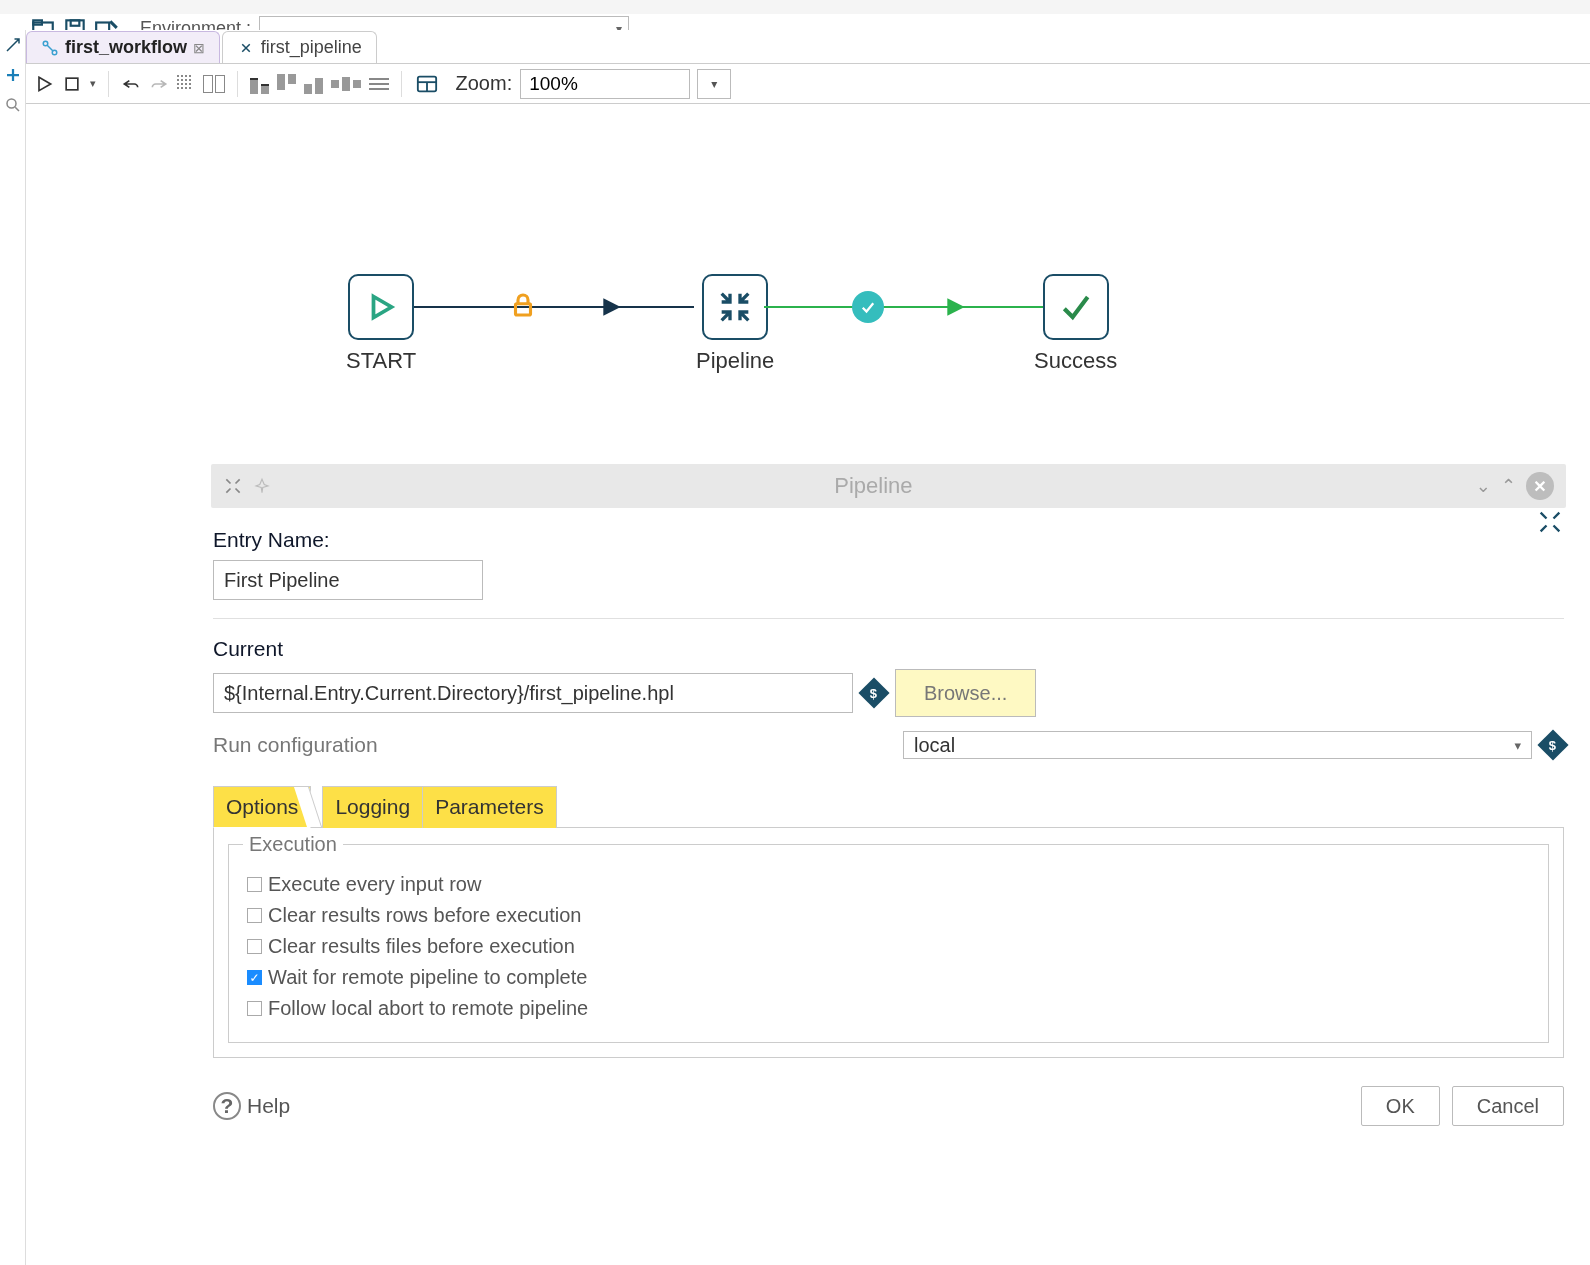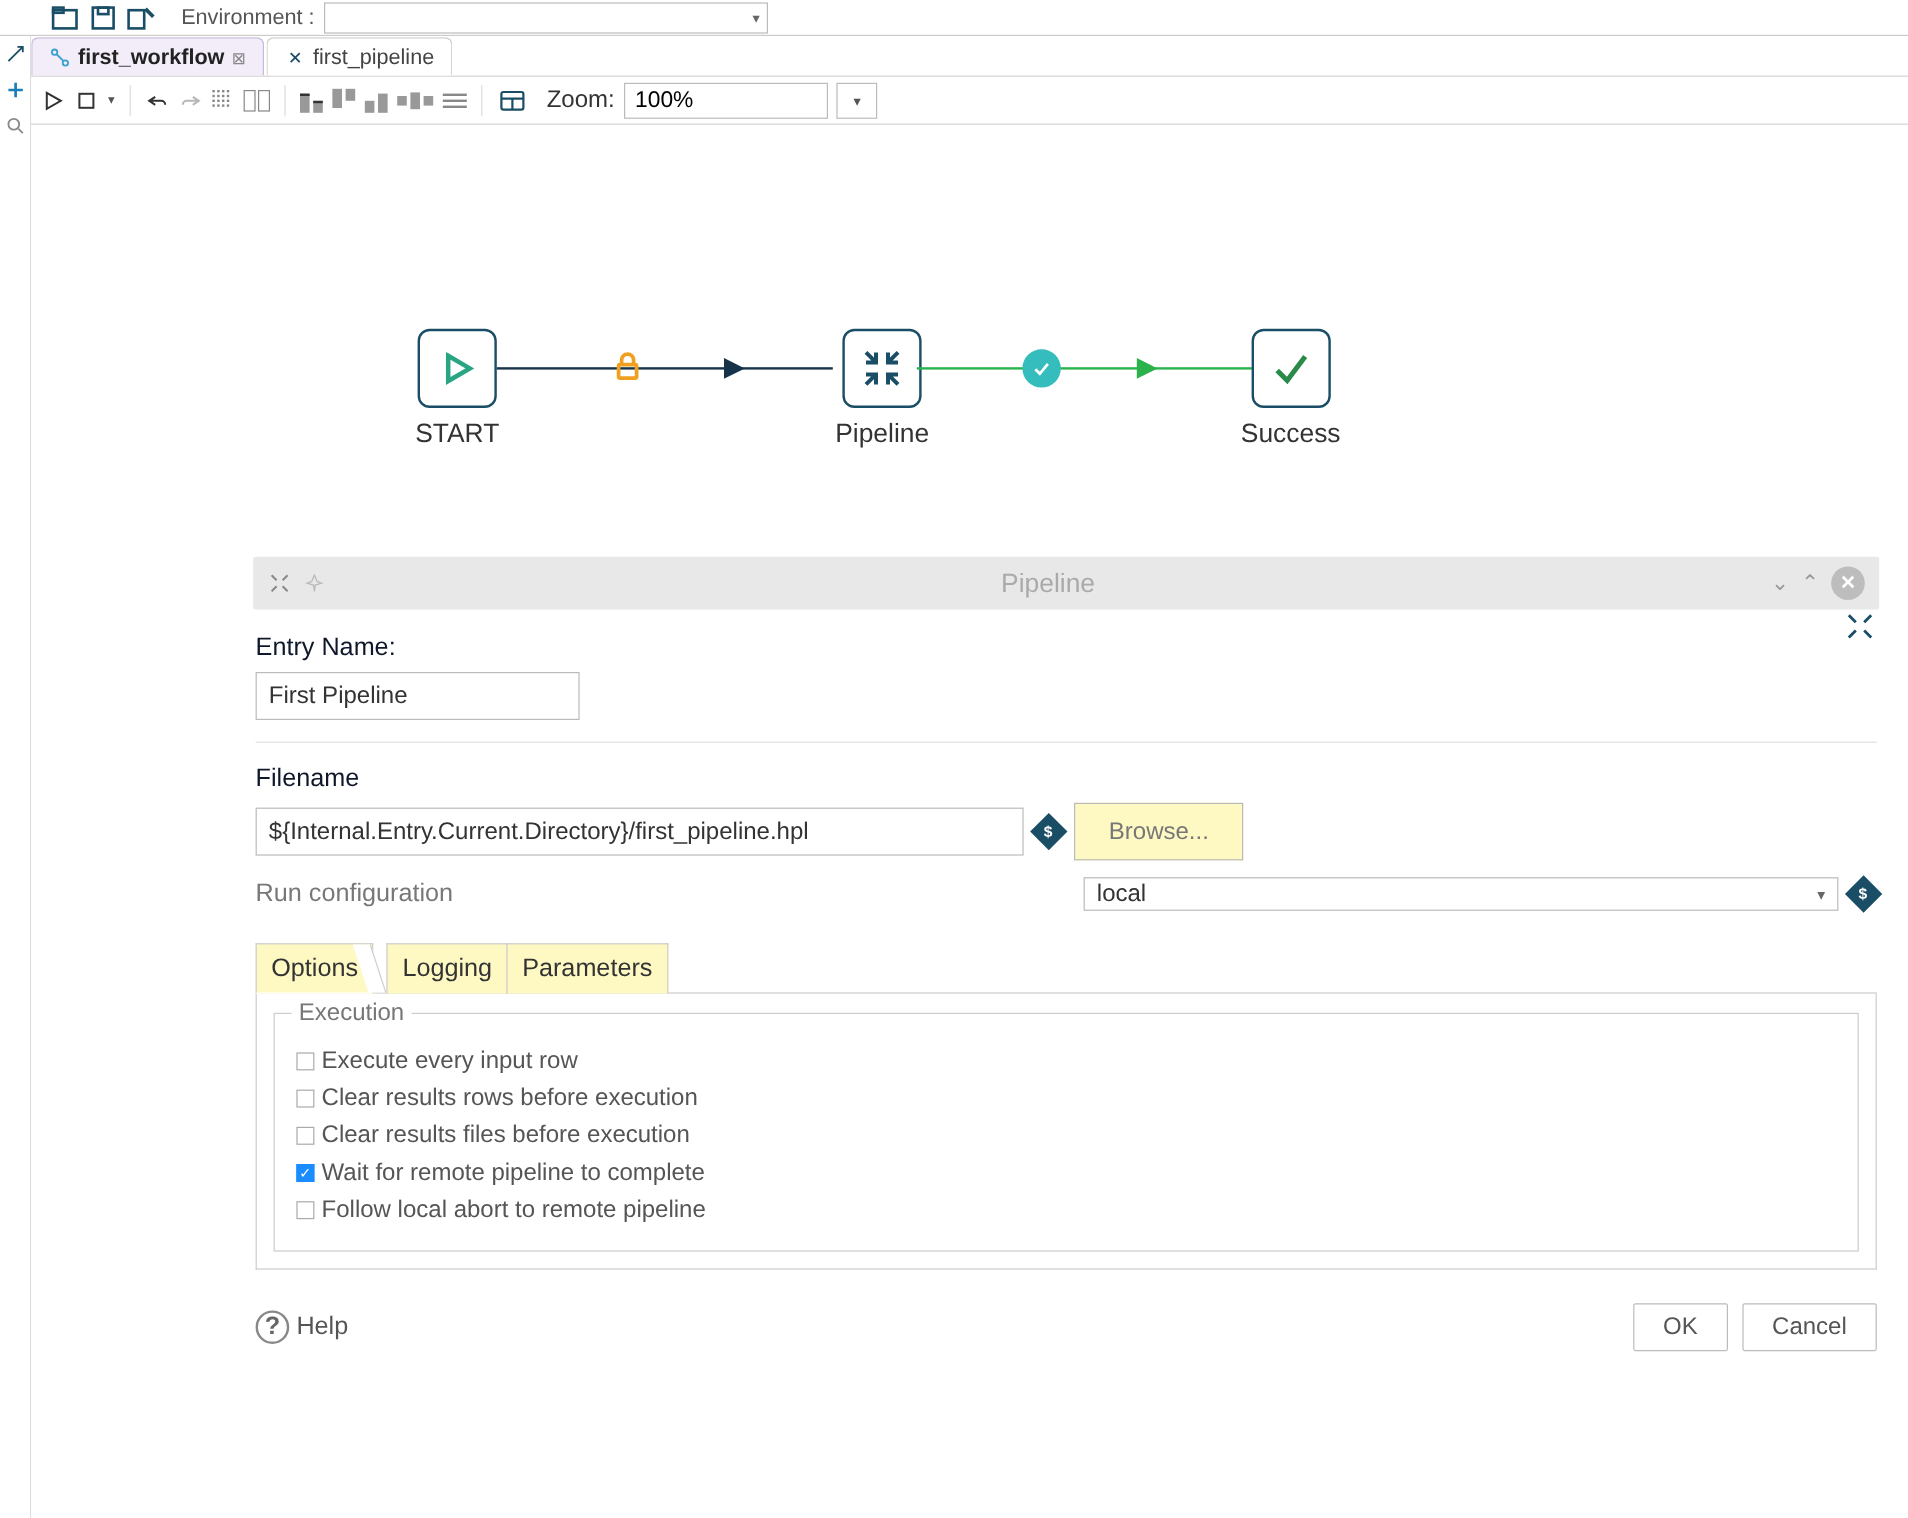--- a/index.html
+++ b/index.html
@@ -1,19 +1,19 @@
 <!DOCTYPE html>
 <html><head>
 <meta charset="utf-8">
 <style>
   * { box-sizing: border-box; margin: 0; padding: 0; font-family: -apple-system, "Segoe UI", Arial, sans-serif; }
   body { background: #f5f5f5; width: 1590px; height: 1265px; overflow: hidden; position: relative; }
 
   
-  .appbar { position: absolute; left: 0; top: 0; right: 0; height: 30px; background: #fff; border-bottom: 1px solid #ccc; display: flex; align-items: center; padding-left: 11px; }
+  .appbar { position: absolute; left: 0; top: 14px; right: 0; height: 30px; background: #fff; border-bottom: 1px solid #ccc; display: flex; align-items: center; }
   .appbar .icons { display: flex; gap: 2px; margin-left: 28px; }
   .appbar .icons svg { width: 30px; height: 26px; }
   .env-label { font-size: 18px; color: #555; margin-left: 18px; }
   .env-combo { margin-left: 8px; width: 370px; height: 26px; border: 1px solid #bbb; background:#fff; display:flex; align-items:center; justify-content:flex-end; padding-right:6px; }
   .env-combo .chev { color:#666; font-size:12px; }
 
   
   .leftstrip { position:absolute; left:0; top:30px; width:26px; bottom:0; background:#fff; border-right:1px solid #ddd; }
   .leftstrip .row { height:30px; display:flex; align-items:center; justify-content:center; color:#888; }
 
@@ -72,21 +72,21 @@
   .var-badge { width:22px; height:22px; transform:rotate(45deg); background:#1a4d66; display:flex; align-items:center; justify-content:center; }
   .var-badge span { transform:rotate(-45deg); color:#fff; font-weight:bold; font-size:13px; }
   .browse-btn { height:48px; padding:0 28px; border:1px solid #bbb; background:#fef9c3; font-size:20px; color:#777; }
   .runcfg-row { display:flex; align-items:center; margin-top:14px;justify-content:center; }
   .runcfg-row .lbl { font-size:21px; color:#777; flex:0 0 690px; }
   .runcfg-select { flex:1; height:28px; border:1px solid #bbb; display:flex; align-items:center; padding:0 10px; font-size:20px; color:#333; justify-content:space-between; }
   .runcfg-select .chev { color:#666; font-size:13px; }
 
   
   .cfg-tabs { display:flex; margin-top:26px; border-bottom:1px solid #ccc; }
-  .cfg-tab { padding:8px 12px; font-size:21px; color:#333; border:1px solid #ccc; border-bottom:none; position:relative; background:#fef9c3; top:1px; margin-right:-1px; }
+  .cfg-tab { padding:8px 12px; font-size:21px; color:#333; border:1px solid #ccc; border-bottom:none; position:relative; background:#fde047; top:1px; margin-right:-1px; }
   .cfg-tab.active { border-bottom:1px solid #fff; border-top-right-radius:0; }
   .cfg-tab.active::after { content:''; position:absolute; right:-12px; top:0; width:14px; height:100%; background:#fff; border-right:1px solid #ccc; transform:skewX(18deg); transform-origin:bottom left; }
   .cfg-body { border:1px solid #ccc; border-top:none; padding:16px 14px 14px 14px; }
 
   .fieldset { border:1px solid #ccc; padding:20px 18px 14px 18px; position:relative; }
   .fieldset .legend { position:absolute; top:-12px; left:14px; background:#fff; padding:0 6px; font-size:20px; color:#777; }
   .check-row { display:flex; align-items:center; gap:6px; font-size:20px; color:#555; margin:8px 0; }
   .chk { width:15px; height:15px; border:1px solid #aaa; background:#fff; display:inline-flex; align-items:center; justify-content:center; }
   .chk.on { background:#1a8cff; border-color:#1a8cff; }
   .chk.on::after { content:'✓'; color:#fff; font-size:12px; line-height:1; }
@@ -304,21 +304,21 @@
     <div class="panel-body">
       <div class="entry-name-row">
         <div class="field-label">Entry Name:</div>
         <input class="txt-input" value="First Pipeline" style="">
         <svg class="corner-collapse" width="28" height="28" viewBox="0 0 24 24">
             <path d="M4 4 L9 9 M20 4 L15 9 M4 20 L9 15 M20 20 L15 15" stroke="#1a4d66" stroke-width="2"></path>
           </svg>
       </div>
       <div class="hr"></div>
 
-      <div class="field-label">Filename</div>
+      <div class="field-label">Current</div>
       <div class="file-row">
         <input class="txt-input" value="${Internal.Entry.Current.Directory}/first_pipeline.hpl" style="">
         <div class="var-badge">
             <span>$</span>
           </div>
         <button class="browse-btn">Browse...</button>
       </div>
 
       <div class="runcfg-row">
         <span class="lbl">Run configuration</span>

